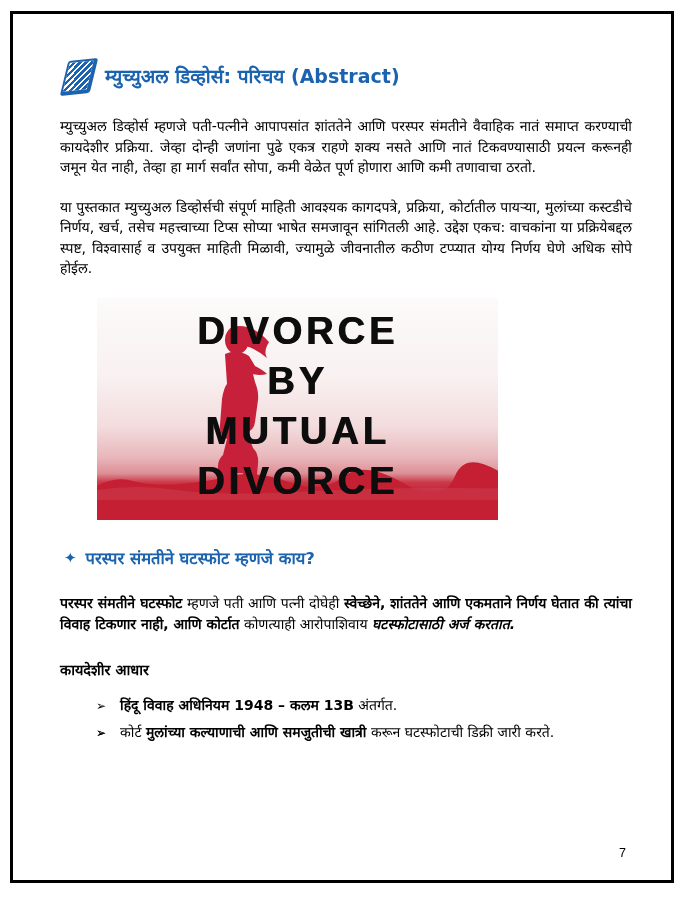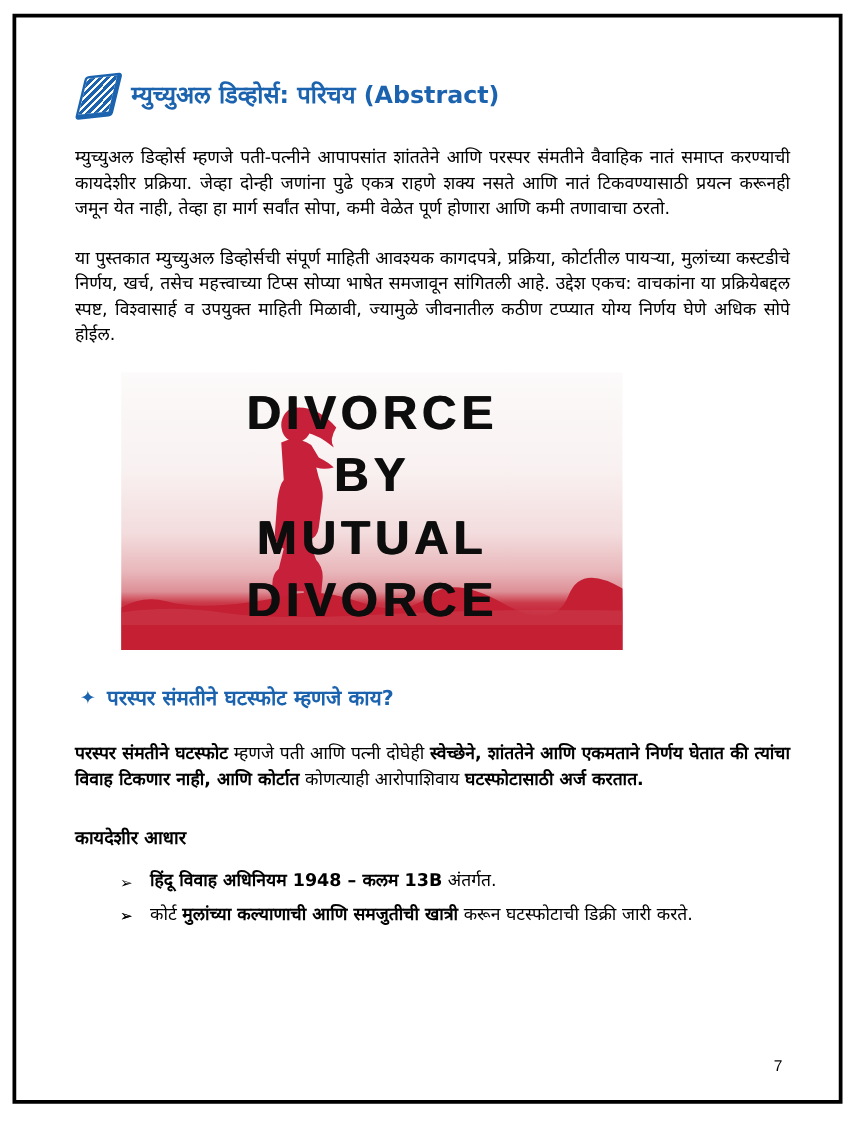--- a/index.html
+++ b/index.html
@@ -117,21 +117,21 @@
         <div>MUTUAL</div>
         <div>DIVORCE</div>
       </div>
     </div>
 
     <div class="section-heading">
       <span class="diamond">✦</span>
       <span>परस्पर संमतीने घटस्फोट म्हणजे काय?</span>
     </div>
 
-    <p class="rich-para"><span style="font-weight: bold;">परस्पर संमतीने घटस्फोट</span><span> म्हणजे पती आणि पत्नी दोघेही </span><span style="font-weight: bold;">स्वेच्छेने, शांततेने आणि एकमताने निर्णय घेतात की त्यांचा विवाह टिकणार नाही, आणि कोर्टात</span><span> कोणत्याही आरोपाशिवाय </span><span style="font-weight: bold;">घटस्फोटासाठी अर्ज करतात.</span></p>
+    <p class="rich-para"><span style="font-weight: bold;">परस्पर संमतीने घटस्फोट</span><span> म्हणजे पती आणि पत्नी दोघेही </span><span style="font-weight: bold;">स्वेच्छेने, शांततेने आणि एकमताने निर्णय घेतात की त्यांचा विवाह टिकणार नाही, आणि कोर्टात</span><span> कोणत्याही आरोपाशिवाय </span><span style="font-weight: bold; font-style: italic;">घटस्फोटासाठी अर्ज करतात.</span></p>
 
     <div class="subheading">कायदेशीर आधार</div>
 
     <ul class="arrow-list">
       <li>
         <span class="marker">➢</span>
         <span><span style="font-weight: bold;">हिंदू विवाह अधिनियम 1948 – कलम 13B</span><span> अंतर्गत.</span></span>
       </li>
       <li>
         <span class="marker">➢</span>

